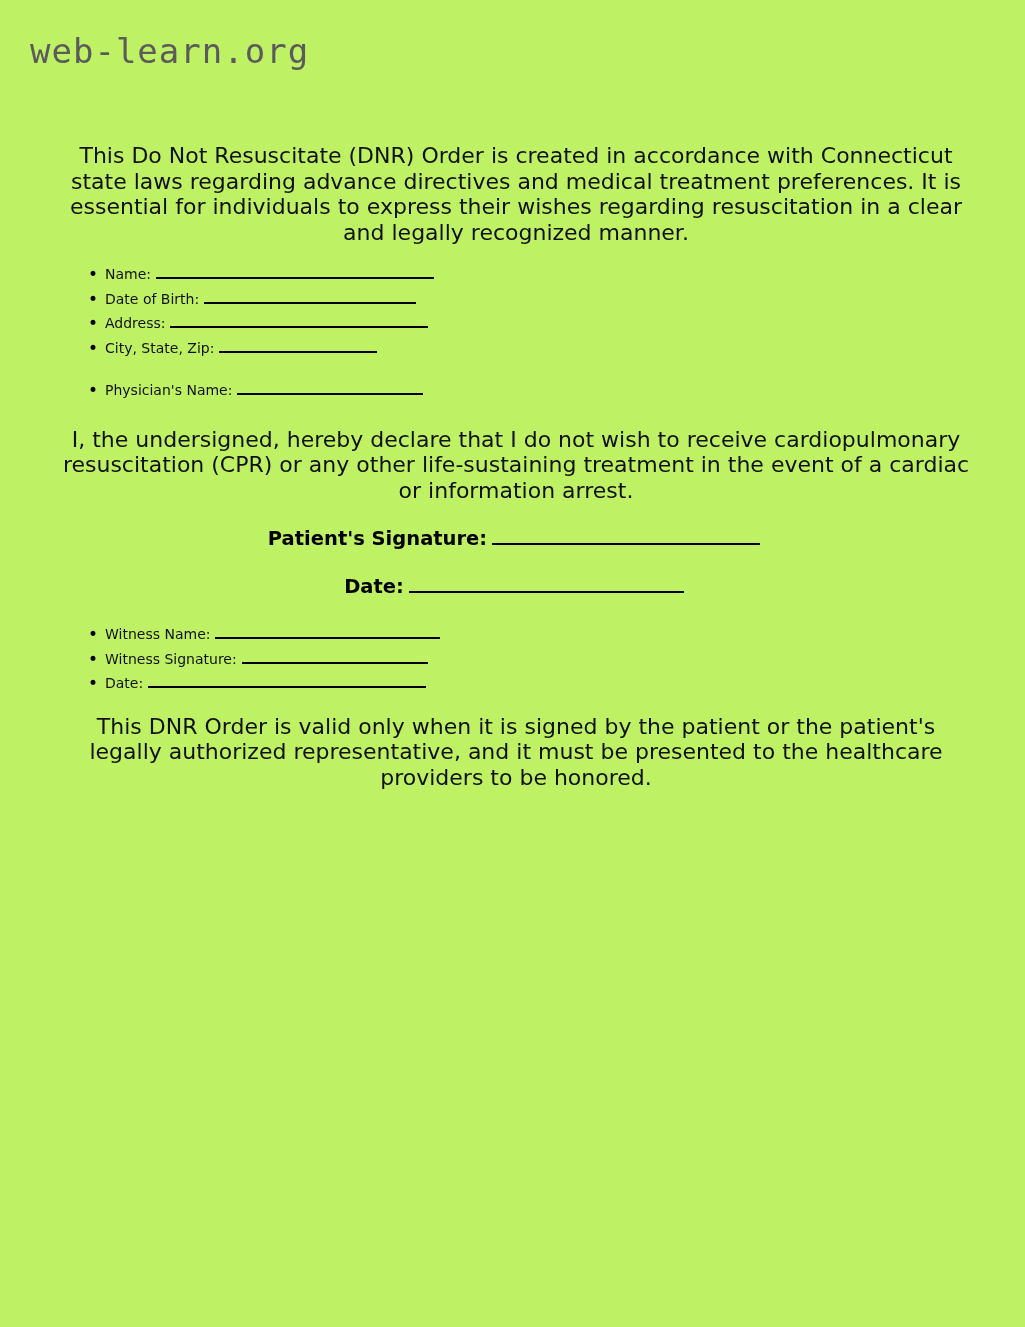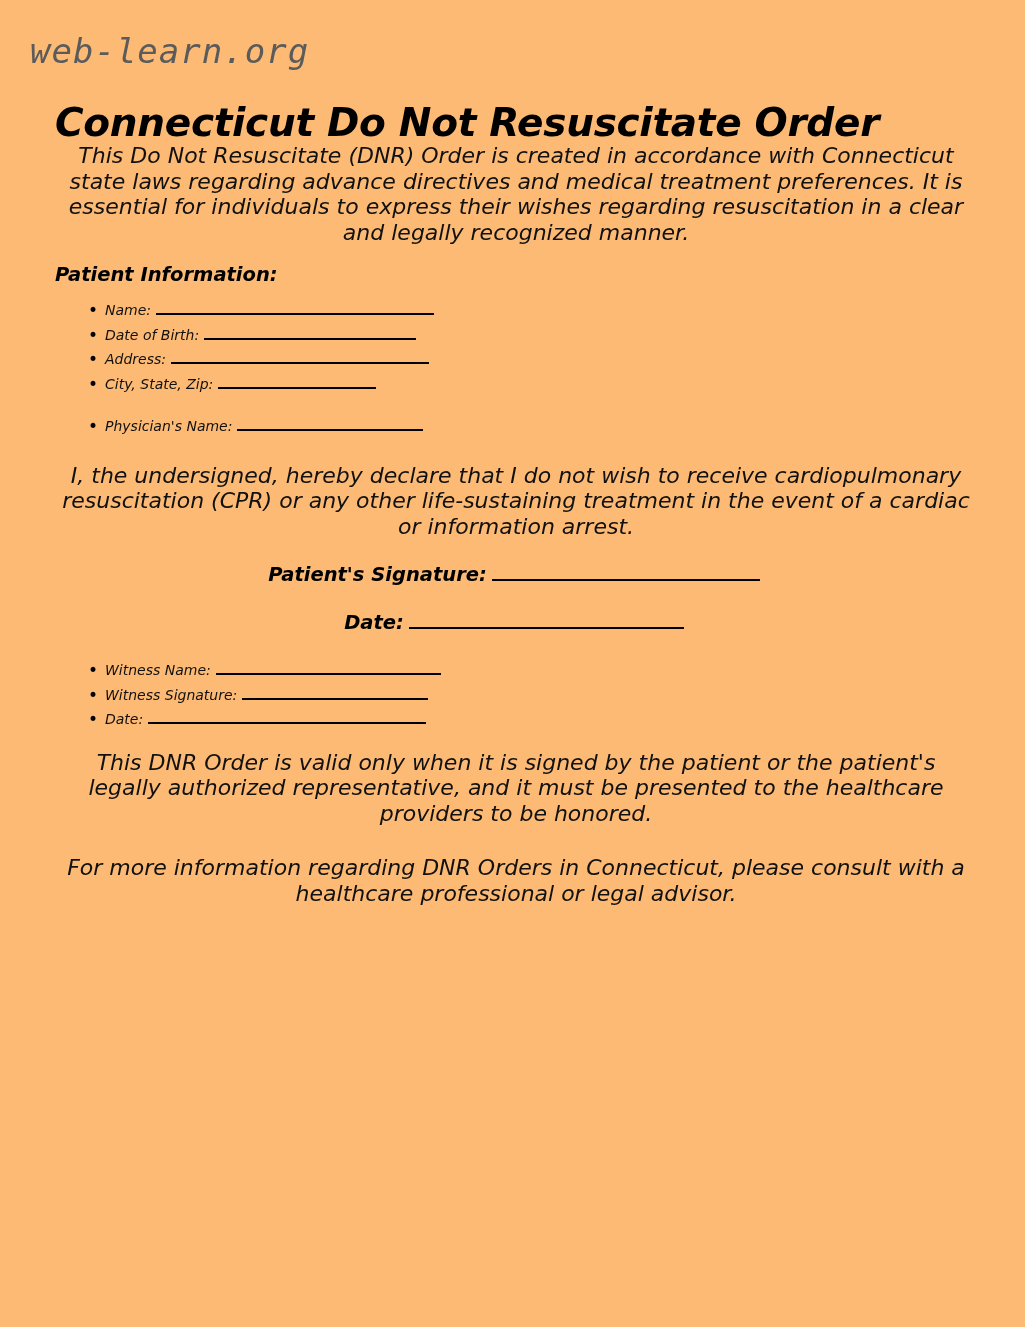--- a/index.html
+++ b/index.html
@@ -16,22 +16,21 @@
     color: #000000;
     overflow: hidden;
   }
 
   .page {
     position: absolute;
     left: 0;
     top: 0;
     width: 1025px;
     height: 1327px;
-    background: #fdba74;
-    font-style: italic;
+    background: #bef264;
   }
 
   
   .site-watermark {
     position: absolute;
     left: 30px;
     top: 32px;
     font-family: "DejaVu Sans Mono", "Liberation Mono", monospace;
     font-size: 34px;
     line-height: 38px;
@@ -127,27 +126,25 @@
   .spacer-sm { height: 6px; }
   .spacer-md { height: 12px; }
 </style>
 </head>
 <body>
 
 <div class="page">
 
   <div class="site-watermark">web-learn.org</div>
 
-  <h1 class="doc-title">Connecticut Do Not Resuscitate Order</h1>
 
   <div class="content">
 
     <p class="para">This Do Not Resuscitate (DNR) Order is created in accordance with Connecticut state laws regarding advance directives and medical treatment preferences. It is essential for individuals to express their wishes regarding resuscitation in a clear and legally recognized manner.</p>
 
-    <h2 class="section-heading">Patient Information:</h2>
 
     <ul class="field-list">
       <li><span>Name:</span><span class="blank" style="width: 278px;"></span></li>
       <li><span>Date of Birth:</span><span class="blank" style="width: 212px;"></span></li>
       <li><span>Address:</span><span class="blank" style="width: 258px;"></span></li>
       <li><span>City, State, Zip:</span><span class="blank" style="width: 158px;"></span></li>
     </ul>
 
 
     <ul class="field-list">
@@ -169,16 +166,15 @@
     <ul class="field-list">
       <li><span>Witness Name:</span><span class="blank" style="width: 225px;"></span></li>
       <li><span>Witness Signature:</span><span class="blank" style="width: 186px;"></span></li>
       <li><span>Date:</span><span class="blank" style="width: 278px;"></span></li>
     </ul>
 
     <p class="para">This DNR Order is valid only when it is signed by the patient or the patient's legally authorized representative, and it must be presented to the healthcare providers to be honored.</p>
 
     <div class="spacer-md"></div>
 
-    <p class="para">For more information regarding DNR Orders in Connecticut, please consult with a healthcare professional or legal advisor.</p>
 
   </div>
 </div>
 
 </body></html>

